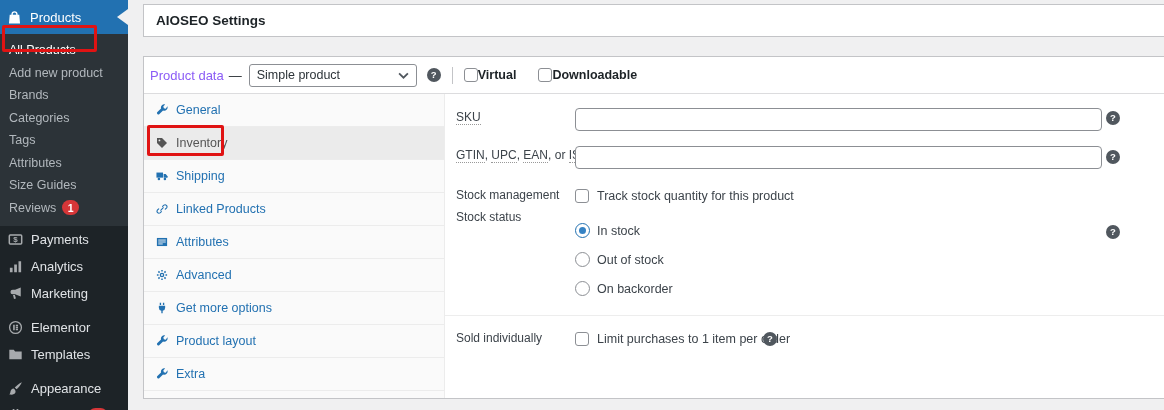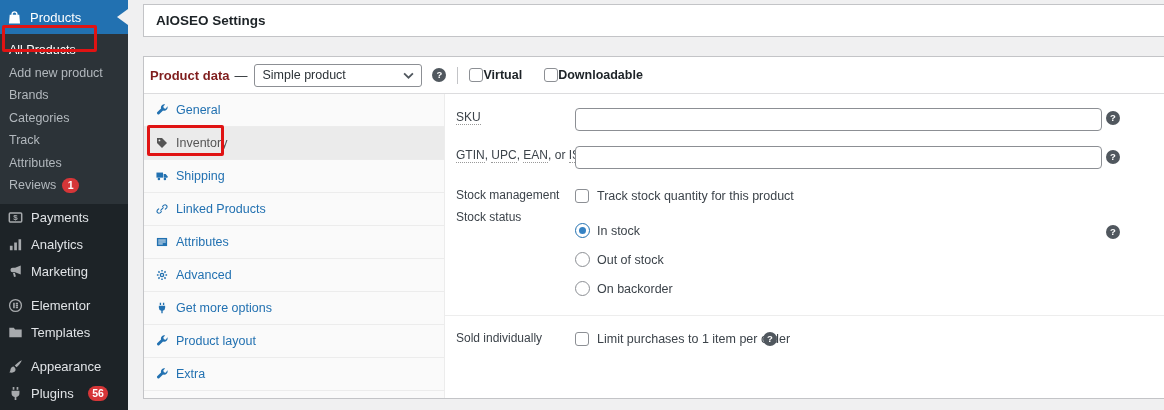--- a/index.html
+++ b/index.html
@@ -33,21 +33,21 @@
 
   
   .aioseo{position:absolute;left:143px;top:4px;width:1027px;height:33px;background:#fff;
     border:1px solid #c3c4c7;box-sizing:border-box;display:flex;align-items:center;padding-left:12px}
   .aioseo h2{margin:0;font-size:13.5px;font-weight:600;color:#1d2327}
 
   
   .panel{position:absolute;left:143px;top:56px;width:1027px;height:343px;background:#fff;
     border:1px solid #c3c4c7;box-sizing:border-box;display:flex;flex-direction:column}
   .phead{height:36px;min-height:36px;border-bottom:1px solid #dcdcde;display:flex;align-items:center;padding-left:6px}
-  .pd-title{font-weight:bold;color:#7f1d1d}
+  .pd-title{font-weight:normal;color:#8b5cf6}
   .pd-dash{margin:0 3px 0 5px;color:#23282d}
   .select{width:168px;height:23px;border:1px solid #8c8f94;border-radius:3px;background:#fff;box-sizing:border-box;
     display:flex;align-items:center;justify-content:space-between;padding:0 7px;margin-left:4px;cursor:pointer;color:#2c3338;font-size:12.5px}
   .help{width:14px;height:14px;min-width:14px;border-radius:50%;background:#50575e;display:inline-flex;align-items:center;justify-content:center;cursor:pointer}
   .help::after{content:"?";color:#fff;font-size:9.5px;font-weight:bold;line-height:1}
   .phead .help{margin-left:10px}
   .vdiv{width:1px;height:17px;background:#c3c4c7;margin:0 11px}
   .hcb{display:flex;align-items:center;gap:0;font-weight:600;color:#1d2327;font-size:12.5px;cursor:pointer}
   .hcb + .hcb{margin-left:22px}
   .cb{width:14px;height:14px;min-width:14px;border:1px solid #8c8f94;border-radius:3px;background:#fff;box-sizing:border-box}
@@ -93,24 +93,27 @@
     <li>
         <span class="lbl">Add new product</span>
       </li>
     <li>
         <span class="lbl">Brands</span>
       </li>
     <li>
         <span class="lbl">Categories</span>
       </li>
     <li>
-        <span class="lbl">Track</span>
+        <span class="lbl">Tags</span>
       </li>
     <li>
         <span class="lbl">Attributes</span>
+      </li>
+    <li>
+        <span class="lbl">Size Guides</span>
       </li>
     <li>
         <span class="lbl">Reviews</span>
         <span class="badge">1</span>
       </li>
   </ul>
   <ul class="mainmenu">
     <li class="item">
       <span class="micon">
         <svg viewBox="0 0 16 16">

